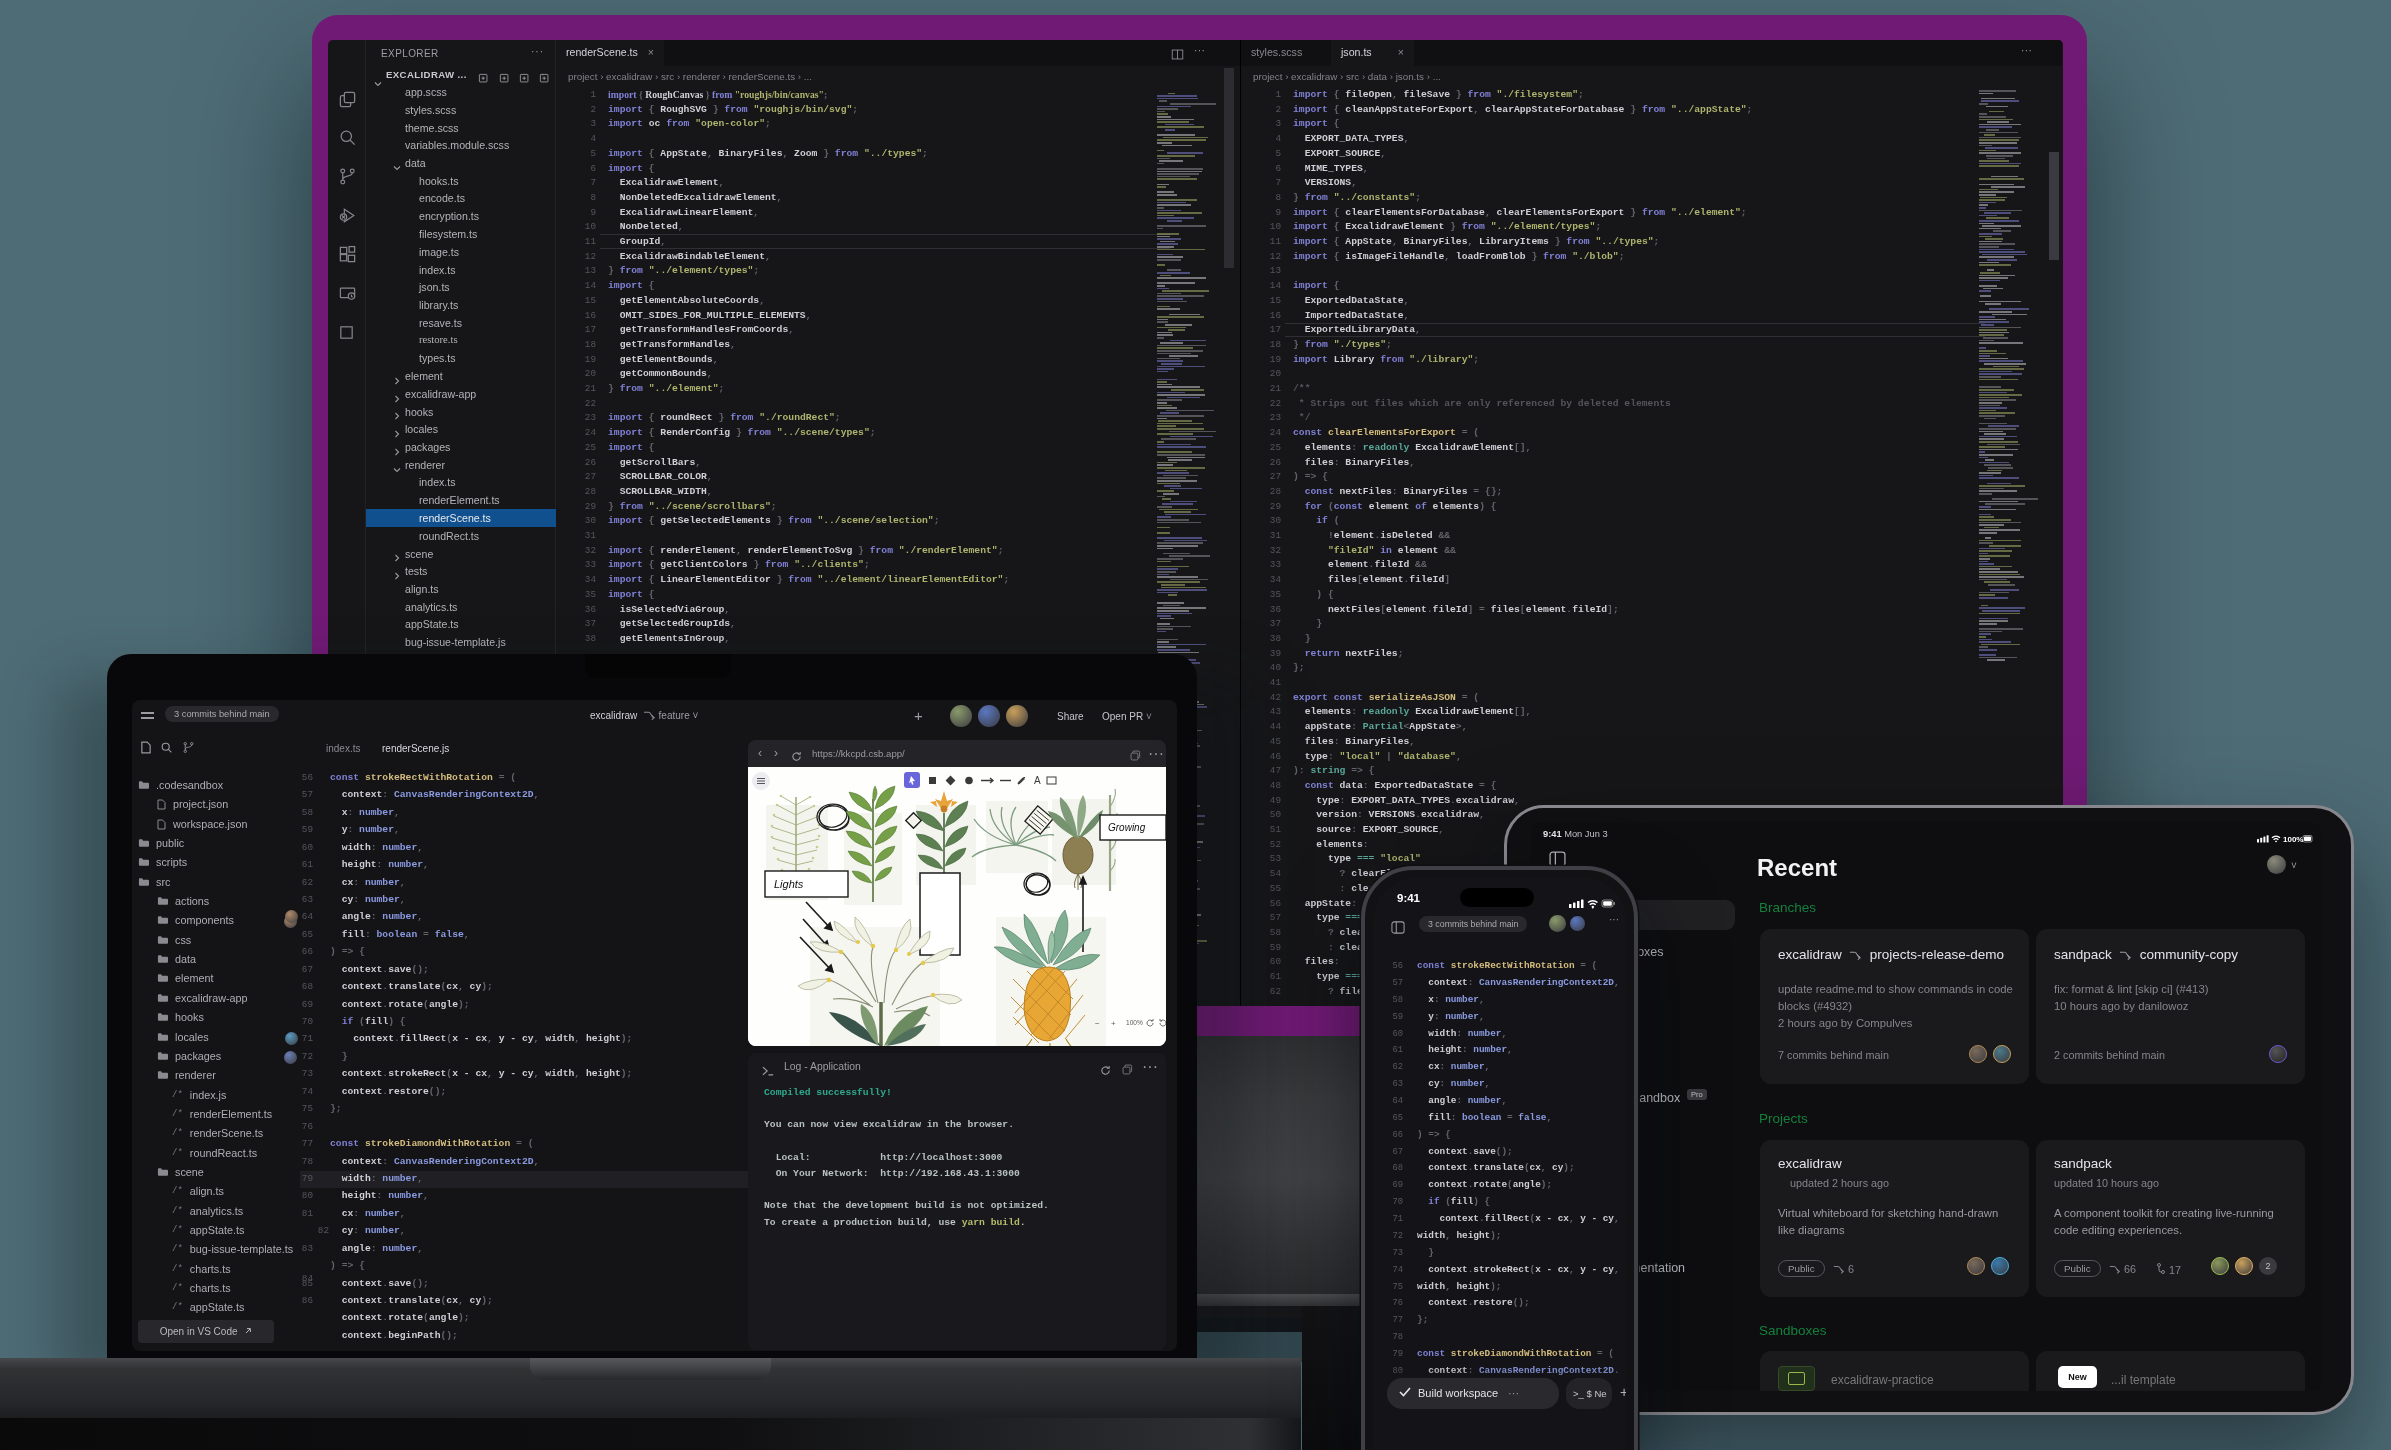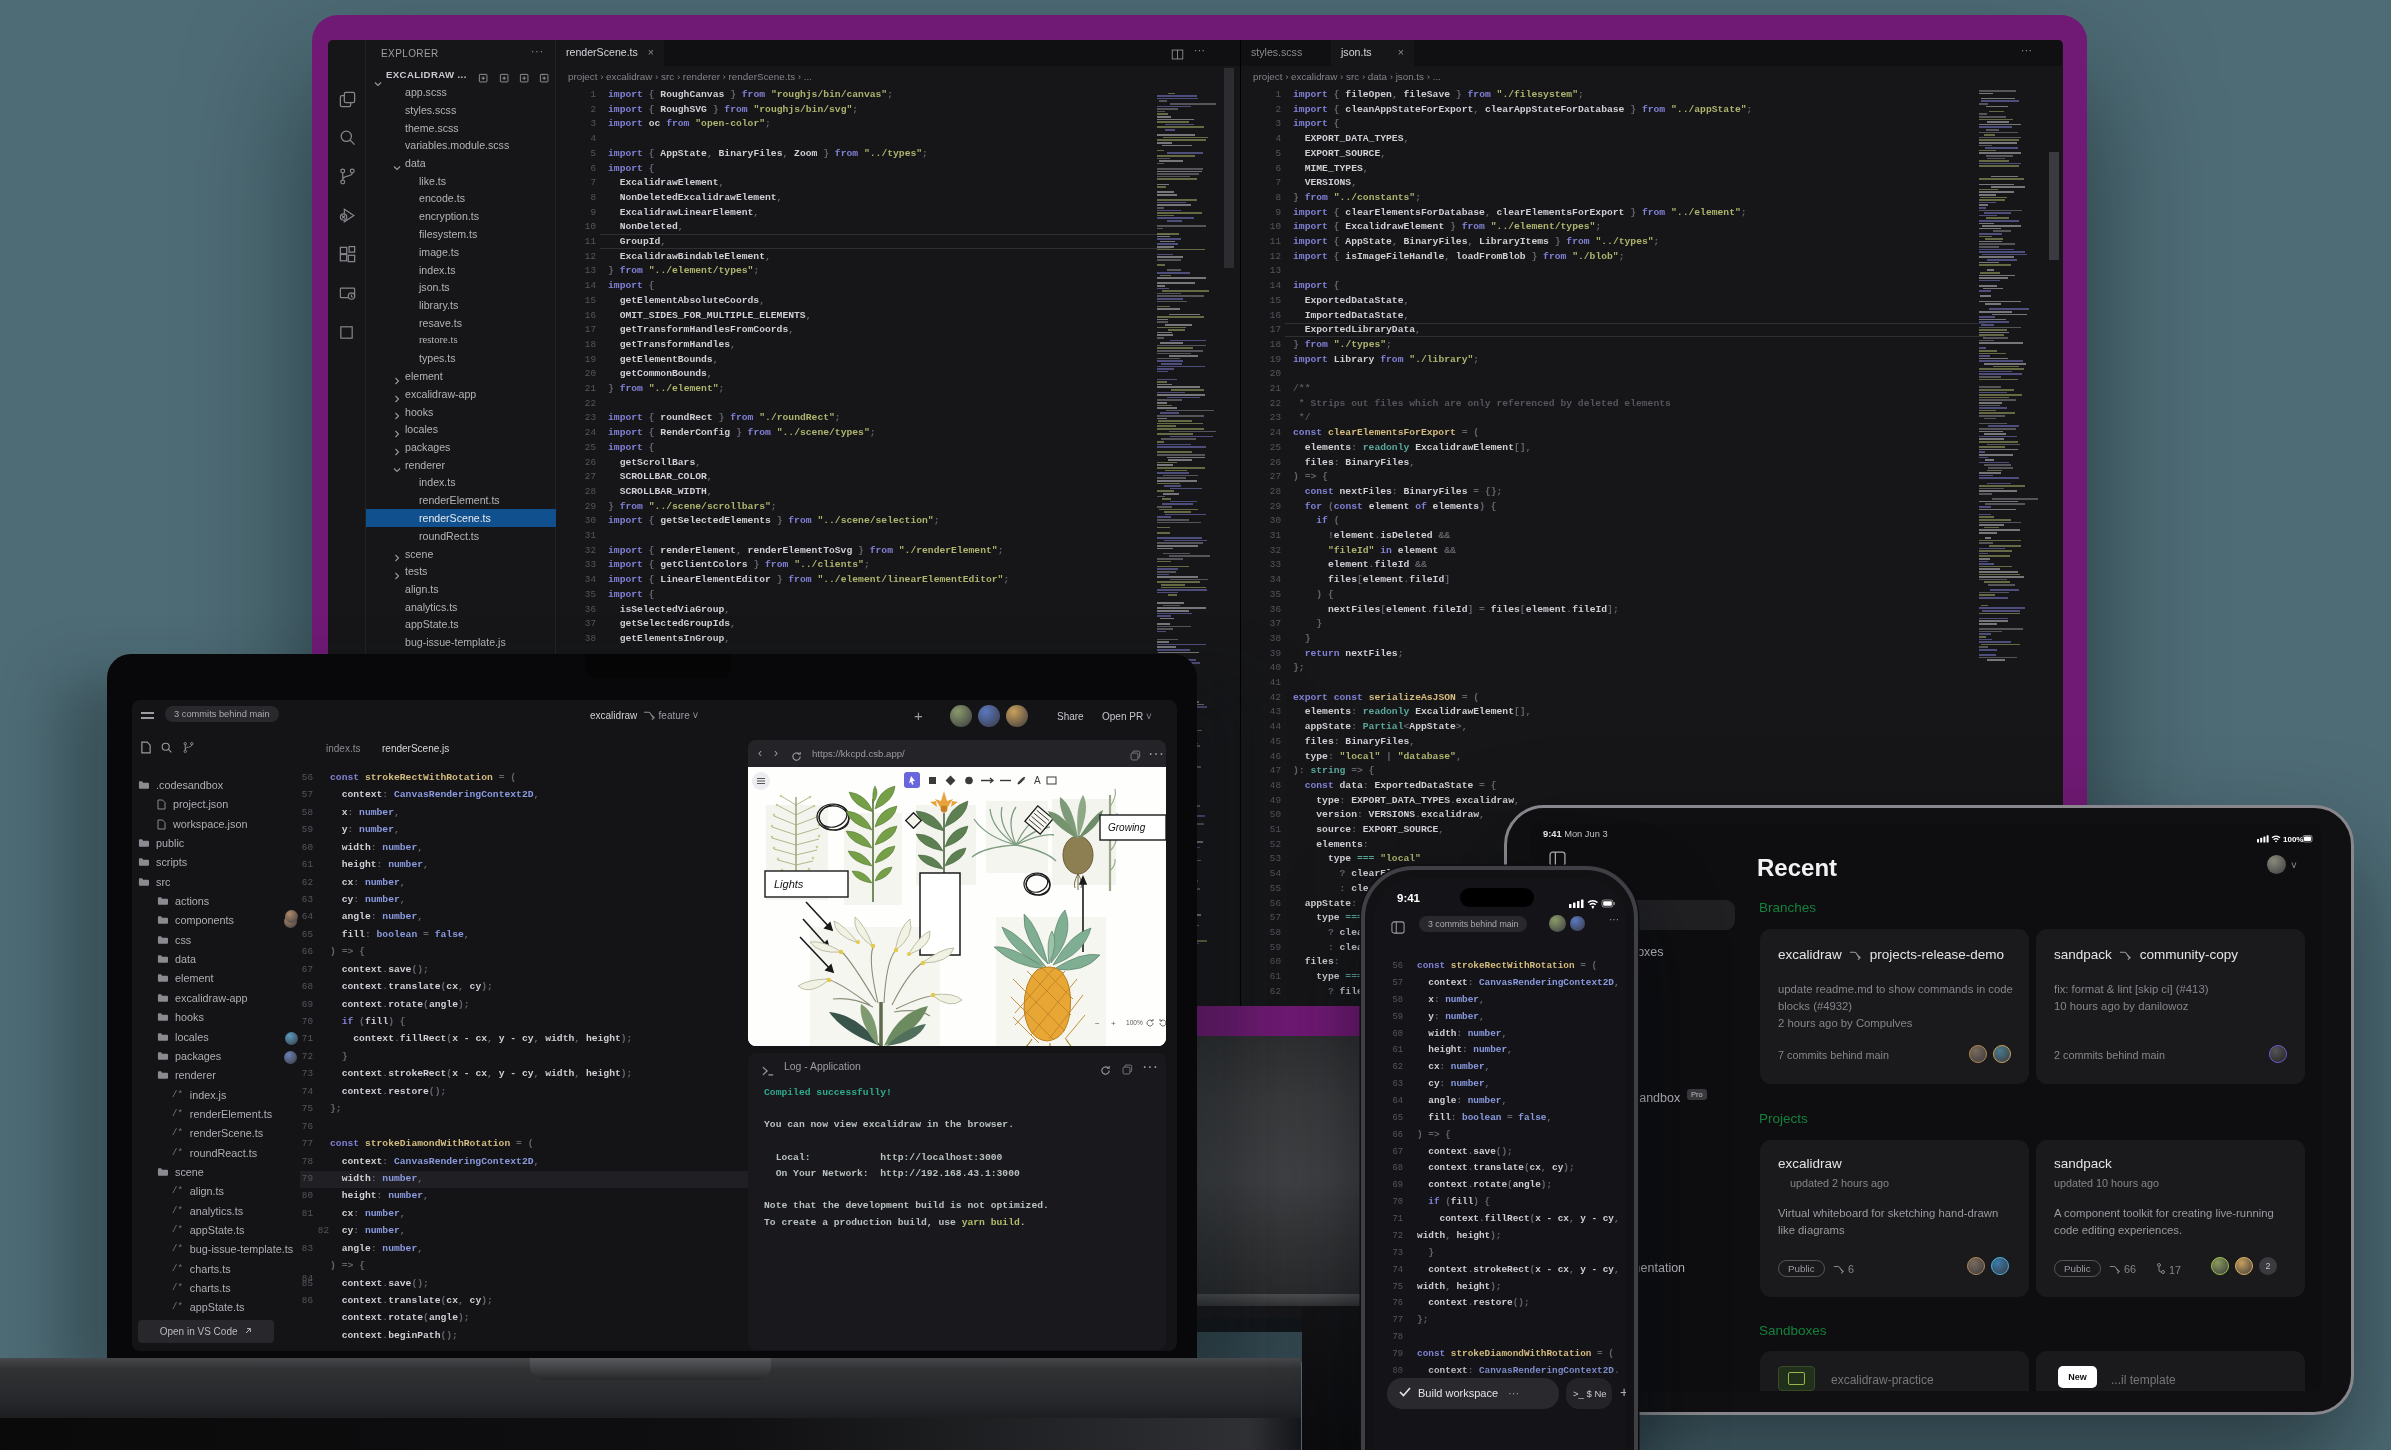--- a/index.html
+++ b/index.html
@@ -122,21 +122,21 @@
           </svg></div>
 <div class="shead" style="left:175px;top:29px;">·</div>
 <div class="ti" style="left:39px;top:46px;color:#b4b4b8;">app.scss</div>
 <div class="ti" style="left:39px;top:64px;color:#b4b4b8;">styles.scss</div>
 <div class="ti" style="left:39px;top:82px;color:#b4b4b8;">theme.scss</div>
 <div class="ti" style="left:39px;top:99px;color:#b4b4b8;">variables.module.scss</div>
 <div class="abs" style="left:27px;top:118px;"><svg class="ic" width="8" height="8" viewBox="0 0 8 8">
             <path d="M1 2.5l3 3 3-3" stroke="#9a9a9e" fill="none" stroke-width="1.1"></path>
           </svg></div>
         <div class="ti" style="left:39px;top:117px;color:#b4b4b8;">data</div>
-<div class="ti" style="left:53px;top:135px;color:#b4b4b8;">like.ts</div>
+<div class="ti" style="left:53px;top:135px;color:#b4b4b8;">hooks.ts</div>
 <div class="ti" style="left:53px;top:152px;color:#b4b4b8;">encode.ts</div>
 <div class="ti" style="left:53px;top:170px;color:#b4b4b8;">encryption.ts</div>
 <div class="ti" style="left:53px;top:188px;color:#b4b4b8;">filesystem.ts</div>
 <div class="ti" style="left:53px;top:206px;color:#b4b4b8;">image.ts</div>
 <div class="ti" style="left:53px;top:224px;color:#b4b4b8;">index.ts</div>
 <div class="ti" style="left:53px;top:241px;color:#b4b4b8;">json.ts</div>
 <div class="ti" style="left:53px;top:259px;color:#b4b4b8;">library.ts</div>
 <div class="ti" style="left:53px;top:277px;color:#b4b4b8;">resave.ts</div>
 <div class="ti" style="left:53px;top:294px;color:#b4b4b8;font-family:Liberation Serif, serif;">restore.ts</div>
 <div class="ti" style="left:53px;top:312px;color:#b4b4b8;">types.ts</div>
@@ -185,21 +185,21 @@
 <div class="abs" style="left:228px;top:0;width:684px;height:966px;">
 <div class="tabbar"></div>
 <div class="tab" style="left:0;">renderScene.ts<span style="color:#8a8a90;margin-left:10px;">×</span></div>
 <div class="abs" style="left:615px;top:7px;color:#9a9aa0;"><svg width="13" height="13" viewBox="0 0 16 16" fill="none" stroke="#9a9aa0">
             <rect x="1.5" y="2.5" width="13" height="11"></rect>
             <path d="M8 2.5v11"></path>
           </svg></div>
 <div class="shead" style="left:638px;top:5px;">···</div>
 <div class="bcrumb" style="left:12px;top:31px;">project › excalidraw › src › renderer › renderScene.ts › ...</div>
 <div class="ln" style="left:18px;top:48.0px;width:22px;">1</div>
-<div class="cl " style="left:52px;top:48.0px;"><i class="k">import</i> <i class="p">{</i> RoughCanvas <i class="p">}</i> <i class="k">from</i> <i class="s">"roughjs/bin/canvas"</i><i class="p">;</i></div>
+<div class="cl " style="left:52px;top:48.0px;font-family:Liberation Serif, serif;"><i class="k">import</i> <i class="p">{</i> RoughCanvas <i class="p">}</i> <i class="k">from</i> <i class="s">"roughjs/bin/canvas"</i><i class="p">;</i></div>
 <div class="ln" style="left:18px;top:62.7px;width:22px;">2</div>
 <div class="cl " style="left:52px;top:62.7px;"><i class="k">import</i> <i class="p">{</i> RoughSVG <i class="p">}</i> <i class="k">from</i> <i class="s">"roughjs/bin/svg"</i><i class="p">;</i></div>
 <div class="ln" style="left:18px;top:77.4px;width:22px;">3</div>
 <div class="cl " style="left:52px;top:77.4px;"><i class="k">import</i> oc <i class="k">from</i> <i class="s">"open-color"</i><i class="p">;</i></div>
 <div class="ln" style="left:18px;top:92.1px;width:22px;">4</div>
 <div class="ln" style="left:18px;top:106.8px;width:22px;">5</div>
 <div class="cl " style="left:52px;top:106.8px;"><i class="k">import</i> <i class="p">{</i> AppState<i class="p">,</i> BinaryFiles<i class="p">,</i> Zoom <i class="p">}</i> <i class="k">from</i> <i class="s">"../types"</i><i class="p">;</i></div>
 <div class="ln" style="left:18px;top:121.5px;width:22px;">6</div>
 <div class="cl " style="left:52px;top:121.5px;"><i class="k">import</i> <i class="p">{</i></div>
 <div class="ln" style="left:18px;top:136.2px;width:22px;">7</div>

